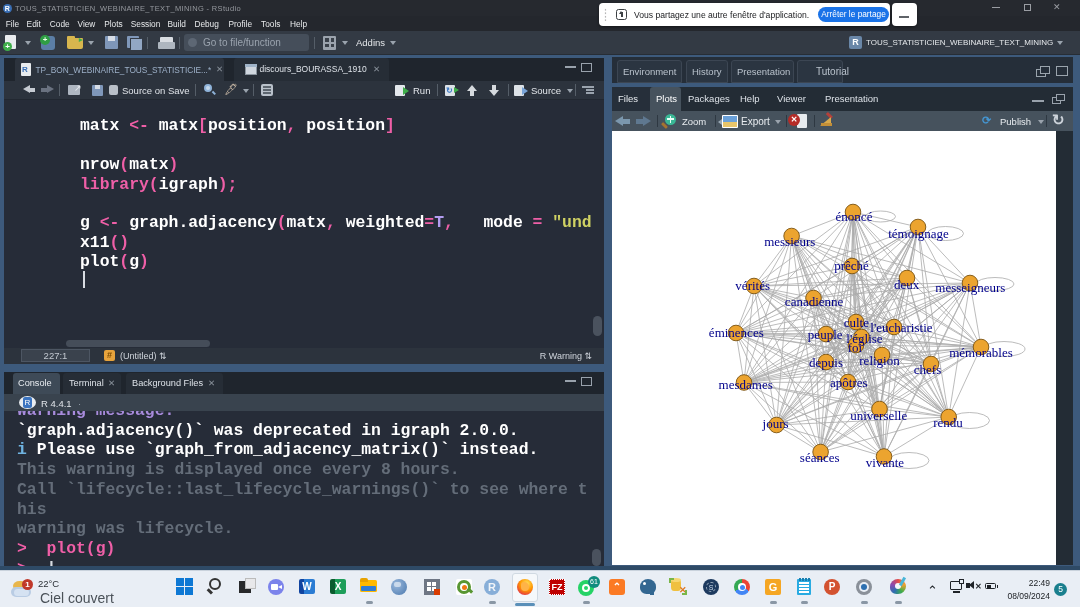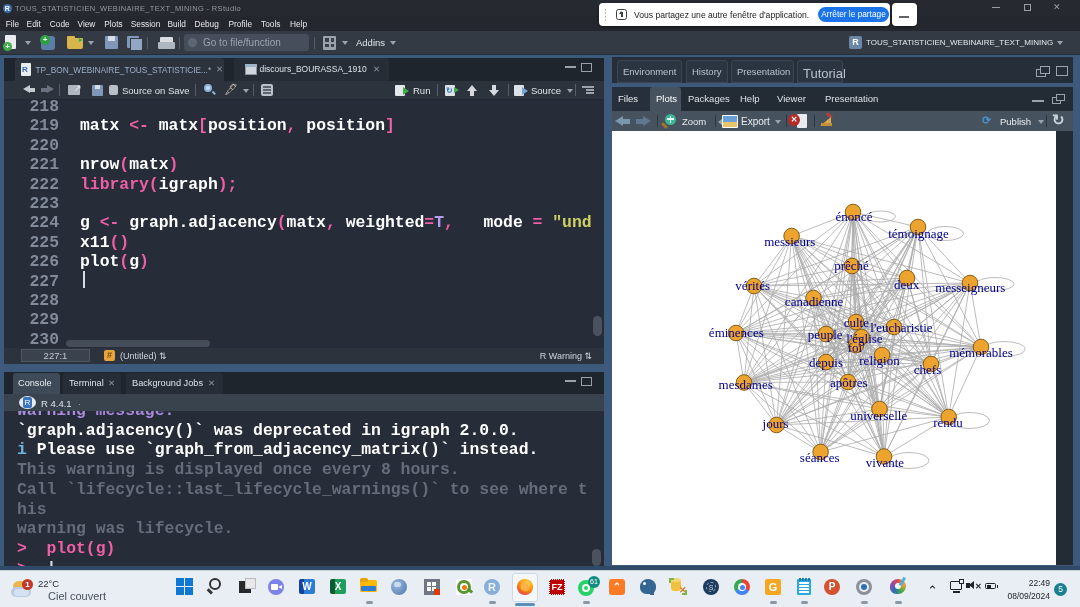--- a/index.html
+++ b/index.html
@@ -129,33 +129,20 @@
     <div class="abs" style="left:518px;top:5.5px;width:0;height:0;border-top:4px solid transparent;border-bottom:4px solid transparent;border-left:6px solid #7aa5d8"></div>
     <div class="abs" style="left:527px;top:4px;font-size:9.5px;color:#e2e6ea">Source</div>
     <div class="abs tri" style="left:563px;top:8px"></div>
     <div class="abs sep" style="left:571px;top:3px"></div>
     <div class="abs" style="left:578px;top:5px;width:12px;height:1.5px;background:#9aa3ad"></div>
     <div class="abs" style="left:582px;top:8px;width:8px;height:1.5px;background:#9aa3ad"></div>
     <div class="abs" style="left:582px;top:11px;width:8px;height:1.5px;background:#9aa3ad"></div>
   </div>
 
   <div class="abs" style="left:0;top:42px;width:600px;height:248px;background:#262c38;overflow:hidden">
-    <div class="abs mono" style="left:0;top:-3px;color:#828b99;text-align:right;width:55px;line-height:19.4px">218
-219
-220
-221
-222
-223
-224
-225
-226
-227
-228
-229
-230</div>
     <div class="abs mono" style="left:76px;top:-3px;color:#fff;line-height:19.4px"><span> </span>
 <span>matx <span class="pink">&lt;-</span> matx<span class="pink">[</span>position<span class="pink">,</span> position<span class="pink">]</span></span>
 <span> </span>
 <span>nrow<span class="pink">(</span>matx<span class="pink">)</span></span>
 <span><span class="pink">library(</span>igraph<span class="pink">);</span></span>
 <span> </span>
 <span>g <span class="pink">&lt;-</span> graph.adjacency<span class="pink">(</span>matx<span class="pink">,</span> weighted<span class="pink">=</span><span class="purp">T</span><span class="pink">,</span>   mode <span class="pink">=</span> <span class="ystr">"und</span></span>
 <span>x11<span class="pink">()</span></span>
 <span>plot<span class="pink">(</span>g<span class="pink">)</span></span>
 <span> </span></div>
@@ -173,21 +160,21 @@
 </div>
 
 <div class="abs" style="left:4px;top:372px;width:600px;height:194px;background:#262c38;overflow:hidden">
   <div class="abs" style="left:0;top:0;width:600px;height:22px;background:#1f252d"></div>
   <div class="abs" style="left:9px;top:1px;width:47px;height:21px;background:#3e4a57;border-radius:3px 3px 0 0"></div>
   <div class="abs" style="left:14px;top:6px;font-size:9.2px;color:#e8ecf0">Console</div>
   <div class="abs" style="left:59px;top:1px;width:58px;height:21px;background:#262d36;border-radius:3px 3px 0 0"></div>
   <div class="abs" style="left:65px;top:6px;font-size:9.2px;color:#dde2e8">Terminal</div>
   <div class="abs" style="left:104px;top:5.5px;font-size:8.5px;color:#8a929c">✕</div>
   <div class="abs" style="left:122px;top:1px;width:97px;height:21px;background:#262d36;border-radius:3px 3px 0 0"></div>
-  <div class="abs" style="left:128px;top:6px;font-size:9.2px;color:#dde2e8">Background Jobs</div>
+  <div class="abs" style="left:128px;top:6px;font-size:9.2px;color:#dde2e8">Background Files</div>
   <div class="abs" style="left:204px;top:5.5px;font-size:8.5px;color:#8a929c">✕</div>
   <div class="abs" style="left:561px;top:8px;width:11px;height:2px;background:#99a2ac"></div>
   <div class="abs" style="left:577px;top:5px;width:11px;height:9px;border:1.5px solid #99a2ac"></div>
   <div class="abs" style="left:0;top:22px;width:600px;height:17px;background:#39434e">
     <div class="abs" style="left:15px;top:2px;width:17px;height:13px;background:#e9edf1;border-radius:50%"></div>
     <div class="abs" style="left:19px;top:3px;width:9px;height:11px;background:#3b74c0;border-radius:2px;color:#fff;font-size:8px;text-align:center;line-height:11px">R</div>
     <div class="abs" style="left:37px;top:4px;font-size:9.5px;color:#dfe3e8">R 4.4.1</div>
     <div class="abs" style="left:74px;top:4px;font-size:9.5px;color:#9aa3ae">·</div>
   </div>
   <div class="abs" style="left:0;top:39px;width:600px;height:155px;overflow:hidden">
@@ -205,21 +192,21 @@
 </div>
 
 <div class="abs" style="left:612px;top:57px;width:461px;height:26px;background:#252e39">
   <div class="abs" style="left:5px;top:3px;width:65px;height:23px;background:#2b3541;border:1px solid #3c4653;border-radius:3px 3px 0 0"></div>
   <div class="abs" style="left:11px;top:9px;font-size:9.5px;color:#b9c2cc">Environment</div>
   <div class="abs" style="left:74px;top:3px;width:42px;height:23px;background:#2b3541;border:1px solid #3c4653;border-radius:3px 3px 0 0"></div>
   <div class="abs" style="left:80px;top:9px;font-size:9.5px;color:#b9c2cc">History</div>
   <div class="abs" style="left:119px;top:3px;width:63px;height:23px;background:#2b3541;border:1px solid #3c4653;border-radius:3px 3px 0 0"></div>
   <div class="abs" style="left:125px;top:9px;font-size:9.5px;color:#b9c2cc">Presentation</div>
   <div class="abs" style="left:185px;top:3px;width:46px;height:23px;background:#2b3541;border:1px solid #3c4653;border-radius:3px 3px 0 0"></div>
-  <div class="abs" style="left:191px;top:9px;font-size:13px;color:#b9c2cc">Tutorial</div>
+  <div class="abs" style="left:204px;top:9px;font-size:10px;color:#b9c2cc">Tutorial</div>
   <div class="abs" style="left:424px;top:12px;width:10px;height:8px;border:1.4px solid #9aa4ad"></div>
   <div class="abs" style="left:428px;top:9px;width:10px;height:8px;border:1.4px solid #9aa4ad;background:#252e39"></div>
   <div class="abs" style="left:444px;top:9px;width:12px;height:10px;border:1.4px solid #9aa4ad"></div>
 </div>
 
 <div class="abs" style="left:612px;top:87px;width:461px;height:478px;background:#232c35">
   <div class="abs" style="left:0;top:0;width:38px;height:24px;background:#262f3a"></div>
   <div class="abs" style="left:6px;top:6px;font-size:9.5px;color:#e8ecf0">Files</div>
   <div class="abs" style="left:38px;top:0;width:31px;height:24px;background:#46525d;border-radius:3px 3px 0 0"></div>
   <div class="abs" style="left:44px;top:6px;font-size:9.5px;color:#fff">Plots</div>
@@ -580,21 +567,21 @@
   </div>
 </div>
 
 <div class="abs" style="left:0;top:566px;width:1080px;height:4px;background:#2e4a66"></div>
 <div class="abs" style="left:0;top:570px;width:1080px;height:37px;background:#e9eef5;border-top:1px solid #c9d2dc"></div>
 <div class="abs" style="left:13px;top:581px;width:13px;height:10px;background:#e8b64c;border-radius:50% 40% 20% 50%"></div>
 <div class="abs" style="left:11px;top:587px;width:20px;height:10px;background:#b9cce4;border-radius:6px"></div>
 <div class="abs" style="left:14px;top:589px;width:15px;height:7px;background:#d5e2f2;border-radius:5px"></div>
 <div class="abs" style="left:22px;top:579px;width:11px;height:11px;background:#c0392b;border-radius:50%;color:#fff;font-size:8px;text-align:center;line-height:11px;font-weight:bold">1</div>
 <div class="abs" style="left:38px;top:578px;font-size:9.5px;color:#2a2f35">22°C</div>
-<div class="abs" style="left:48px;top:590px;font-size:11px;color:#4a5158">Ciel couvert</div>
+<div class="abs" style="left:40px;top:590px;font-size:14px;color:#4a5158">Ciel couvert</div>
 <div class="abs" style="left:176px;top:578px;width:8px;height:8px;background:#0e78d4"></div>
 <div class="abs" style="left:185px;top:578px;width:8px;height:8px;background:#0e78d4"></div>
 <div class="abs" style="left:176px;top:587px;width:8px;height:8px;background:#0e78d4"></div>
 <div class="abs" style="left:185px;top:587px;width:8px;height:8px;background:#0e78d4"></div>
 <div class="abs" style="left:209px;top:578px;width:12px;height:12px;border:2.2px solid #333;border-radius:50%"></div>
 <div class="abs" style="left:207px;top:590px;width:6px;height:2.5px;background:#333;transform:rotate(45deg)"></div>
 <div class="abs" style="left:239px;top:581px;width:12px;height:12px;background:#28292b"></div>
 <div class="abs" style="left:245px;top:578px;width:11px;height:11px;background:#e8e8ea;border:1px solid #bbb"></div>
 <div class="abs" style="left:268px;top:579px;width:16px;height:16px;background:#7b83eb;border-radius:50%"></div>
 <div class="abs" style="left:271px;top:584px;width:7px;height:6px;background:#fff;border-radius:1px"></div>

